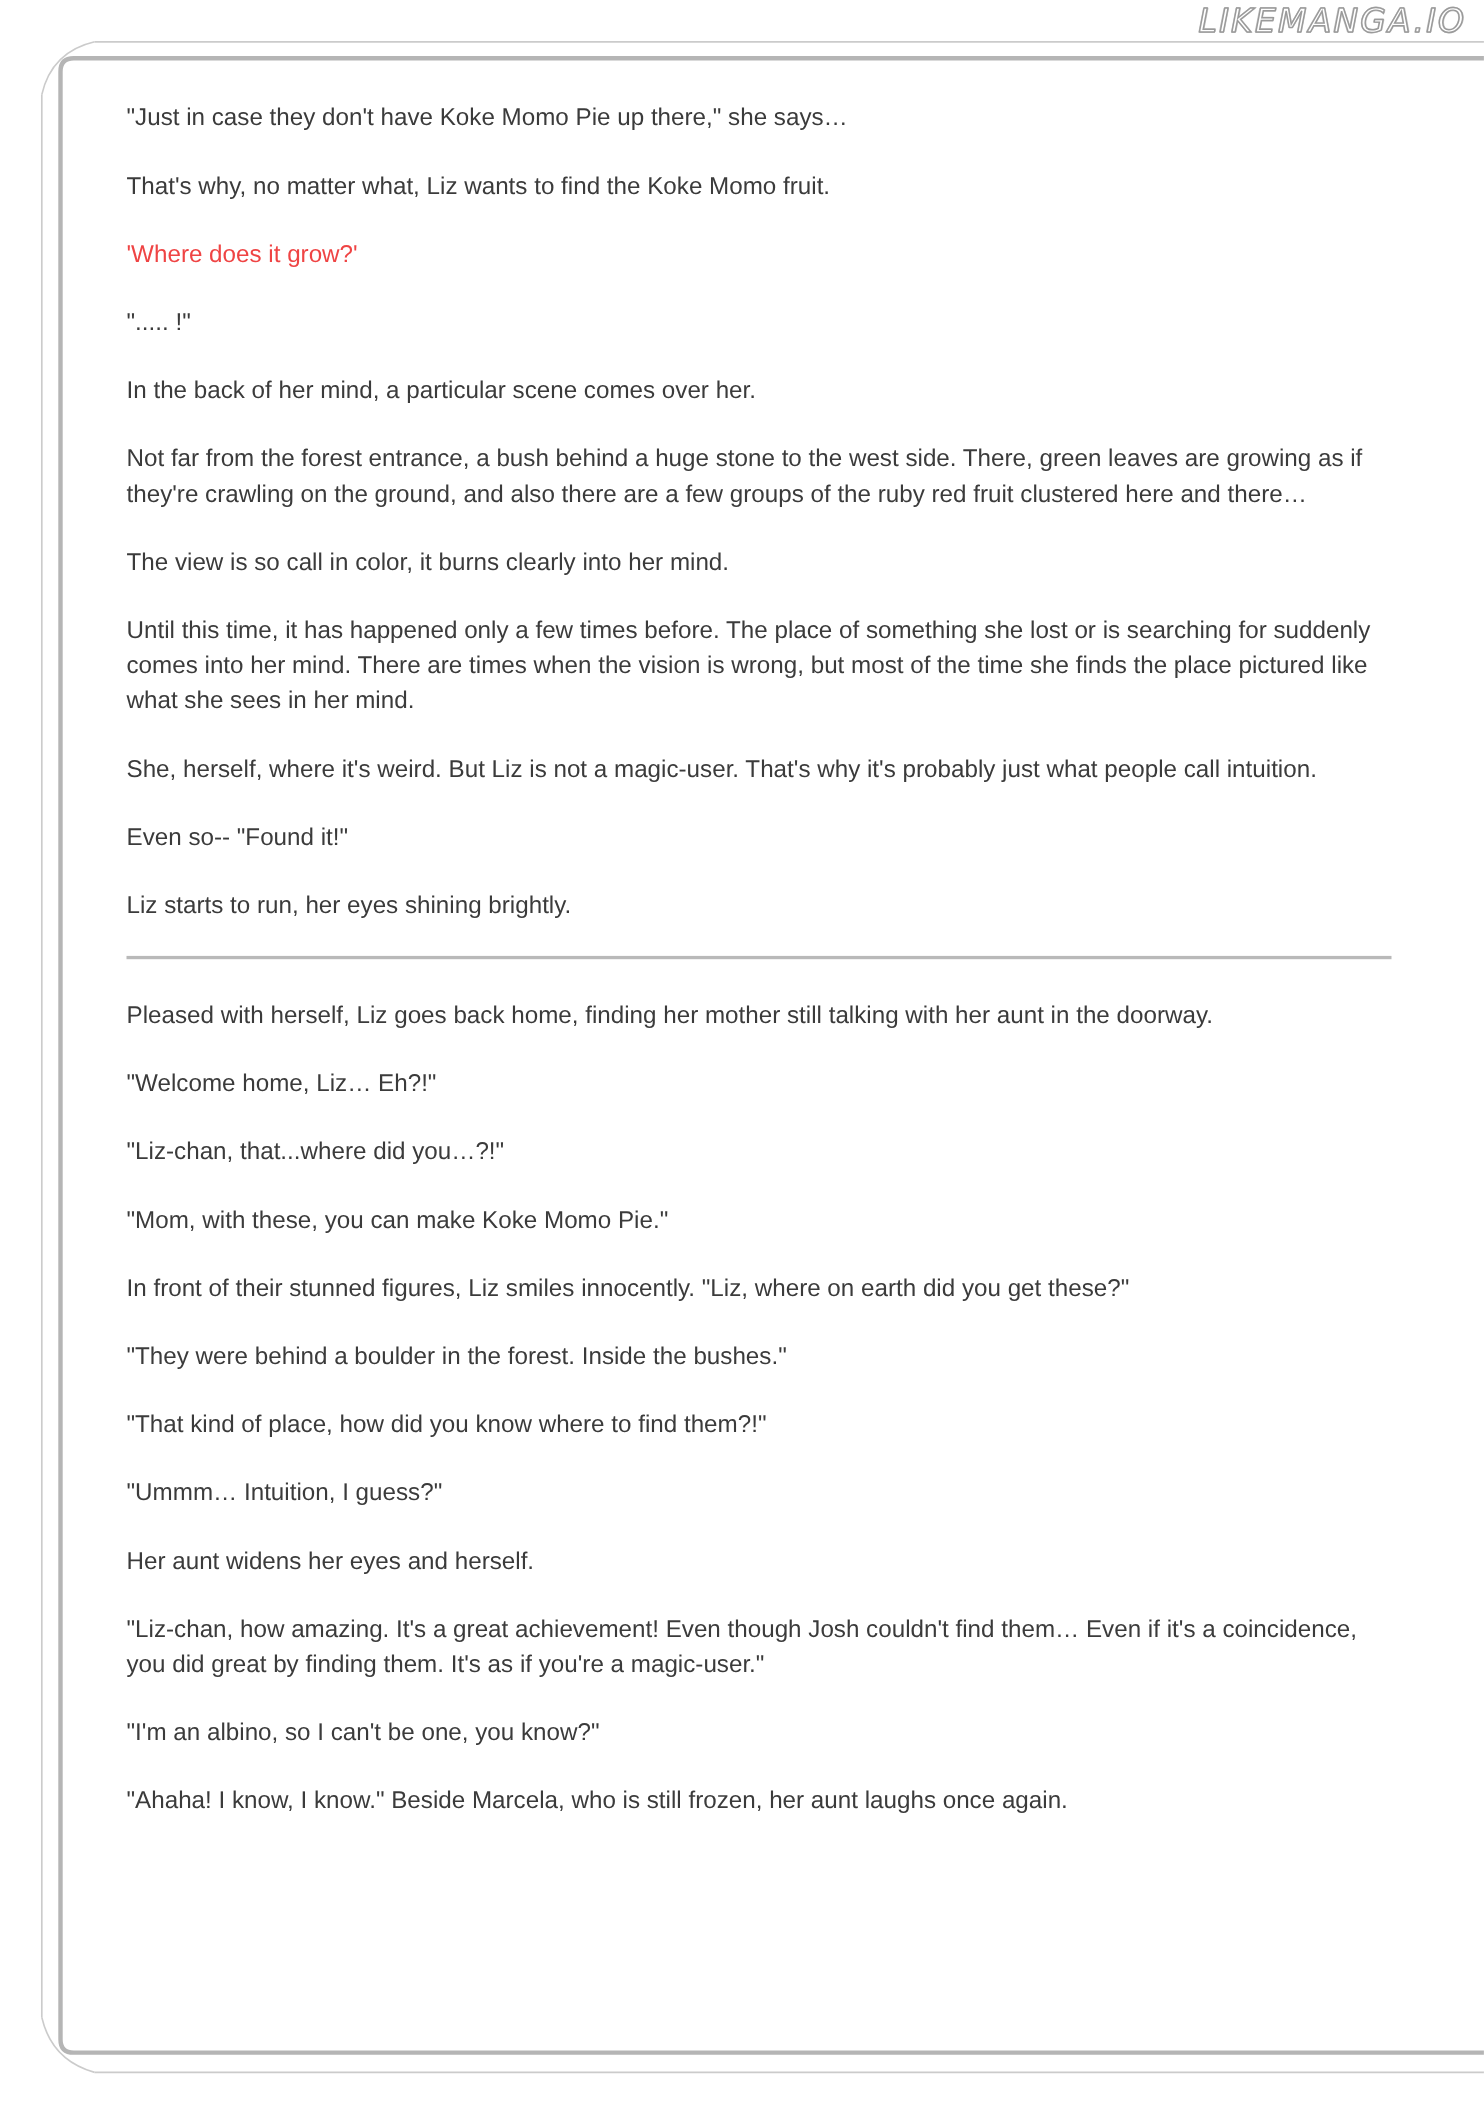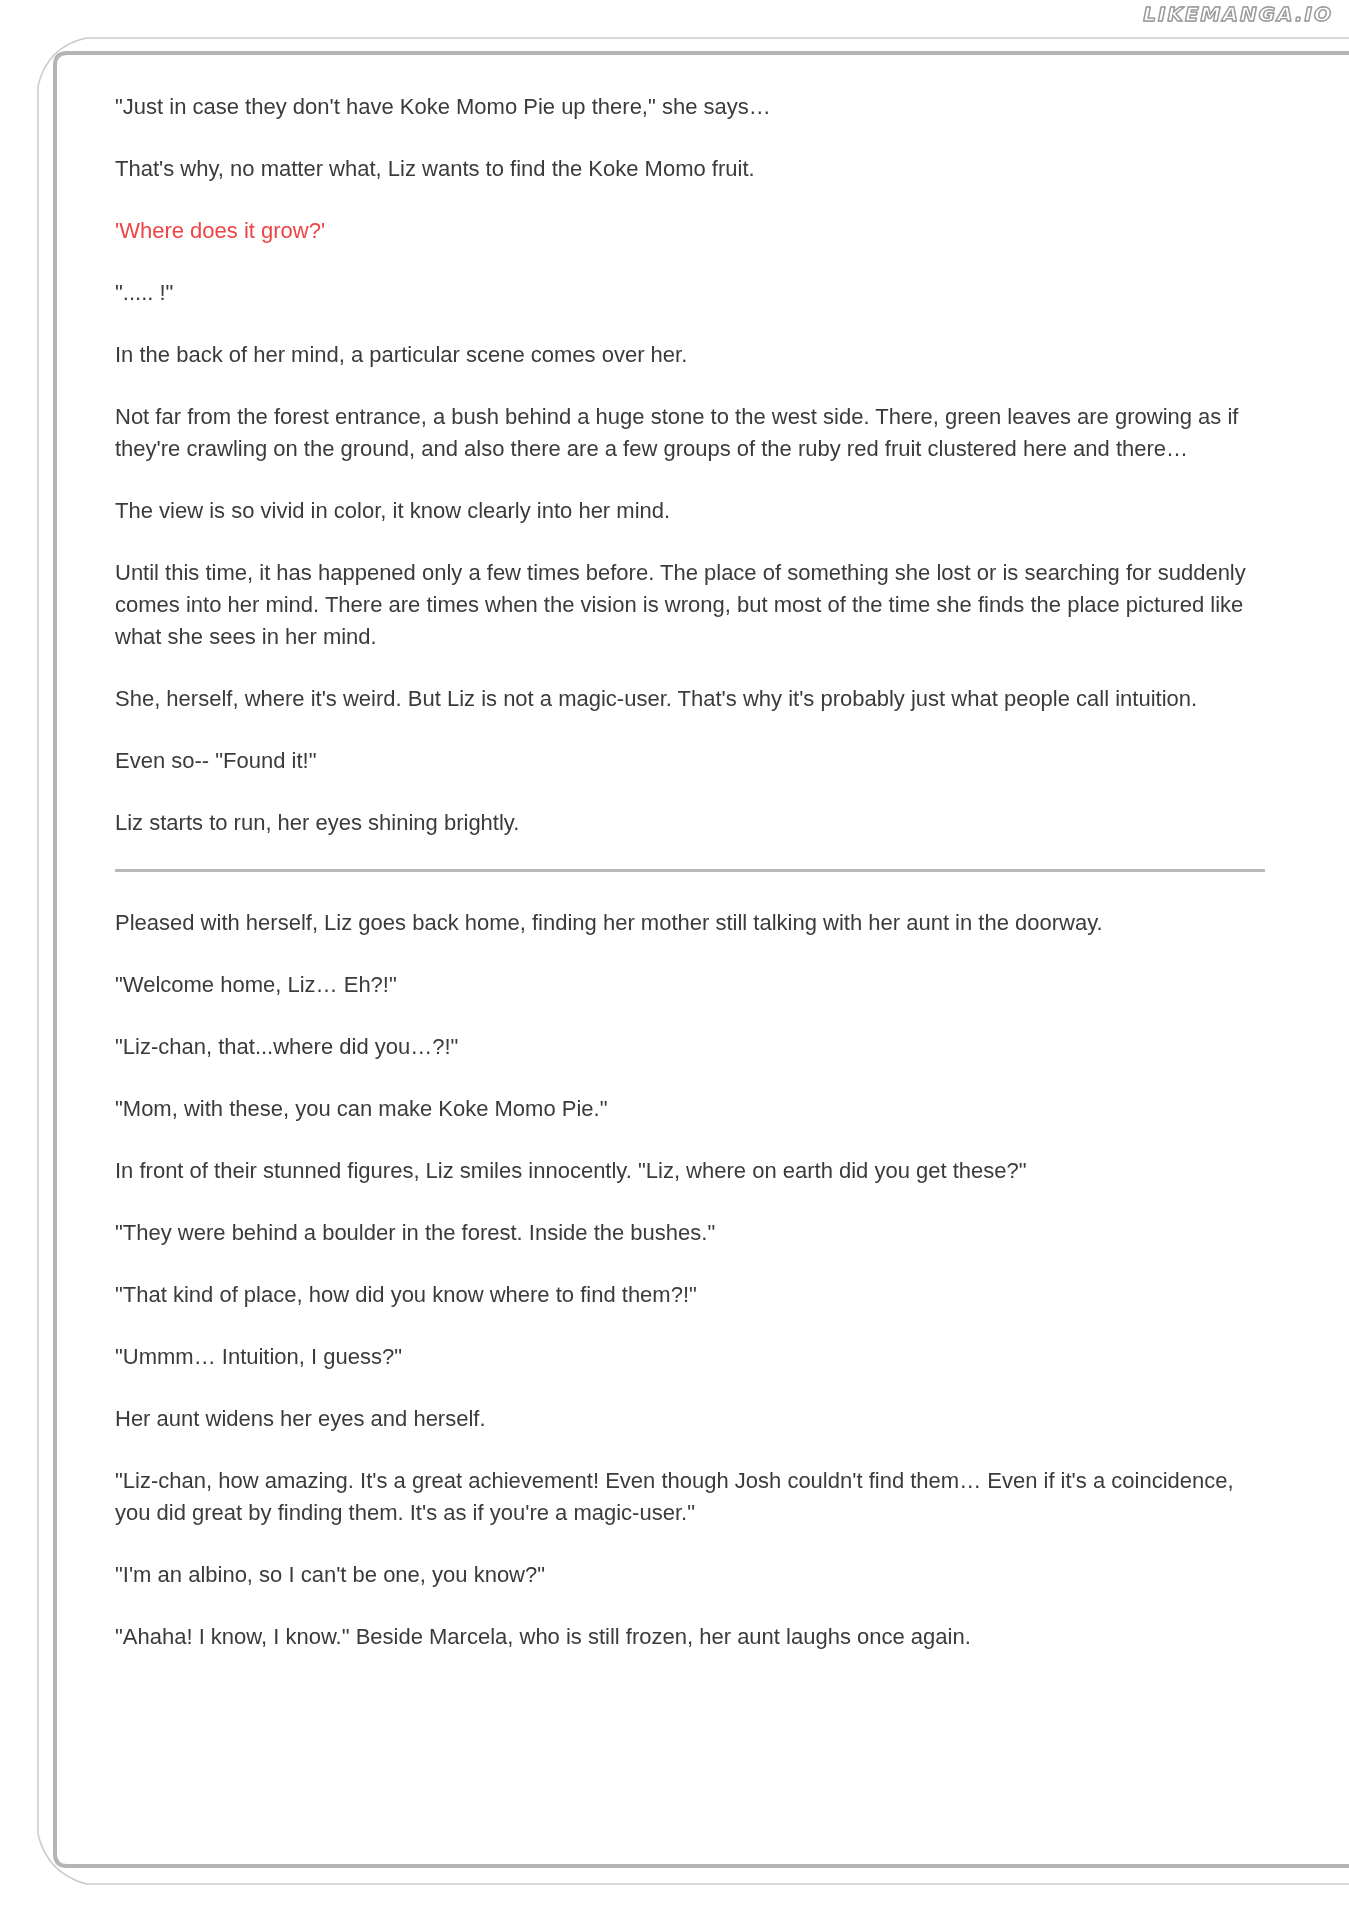--- a/index.html
+++ b/index.html
@@ -23,22 +23,22 @@
     height: 1920px;
     pointer-events: none;
   }
   
   .watermark {
     position: absolute;
     top: 2px;
     right: 16px;
     font-family: "DejaVu Sans", sans-serif;
     font-style: italic;
-    font-weight: 700;
-    font-size: 20px;
+    font-weight: 400;
+    font-size: 30px;
     letter-spacing: 2px;
     color: #ffffff;
     -webkit-text-stroke: 1.3px #9a9a9a;
     text-shadow:
       1px 0 0 #c9c9c9,
       -1px 0 0 #c9c9c9,
       0 1px 0 #c9c9c9,
       0 -1px 0 #c9c9c9;
     white-space: nowrap;
   }
@@ -87,21 +87,21 @@
 
   <div class="watermark">LIKEMANGA.IO</div>
 
   <div class="content">
       <p>"Just in case they don't have Koke Momo Pie up there," she says…</p>
       <p>That's why, no matter what, Liz wants to find the Koke Momo fruit.</p>
       <p class="muted">'Where does it grow?'</p>
       <p>"..... !"</p>
       <p>In the back of her mind, a particular scene comes over her.</p>
       <p>Not far from the forest entrance, a bush behind a huge stone to the west side. There, green leaves are growing as if they're crawling on the ground, and also there are a few groups of the ruby red fruit clustered here and there…</p>
-      <p>The view is so vivid in color, it know clearly into her mind.</p>
+      <p>The view is so call in color, it burns clearly into her mind.</p>
       <p>Until this time, it has happened only a few times before. The place of something she lost or is searching for suddenly comes into her mind. There are times when the vision is wrong, but most of the time she finds the place pictured like what she sees in her mind.</p>
       <p>She, herself, where it's weird. But Liz is not a magic-user. That's why it's probably just what people call intuition.</p>
       <p>Even so-- "Found it!"</p>
       <p>Liz starts to run, her eyes shining brightly.</p>
       <hr>
       <p>Pleased with herself, Liz goes back home, finding her mother still talking with her aunt in the doorway.</p>
       <p>"Welcome home, Liz… Eh?!"</p>
       <p>"Liz-chan, that...where did you…?!"</p>
       <p>"Mom, with these, you can make Koke Momo Pie."</p>
       <p>In front of their stunned figures, Liz smiles innocently. "Liz, where on earth did you get these?"</p>

